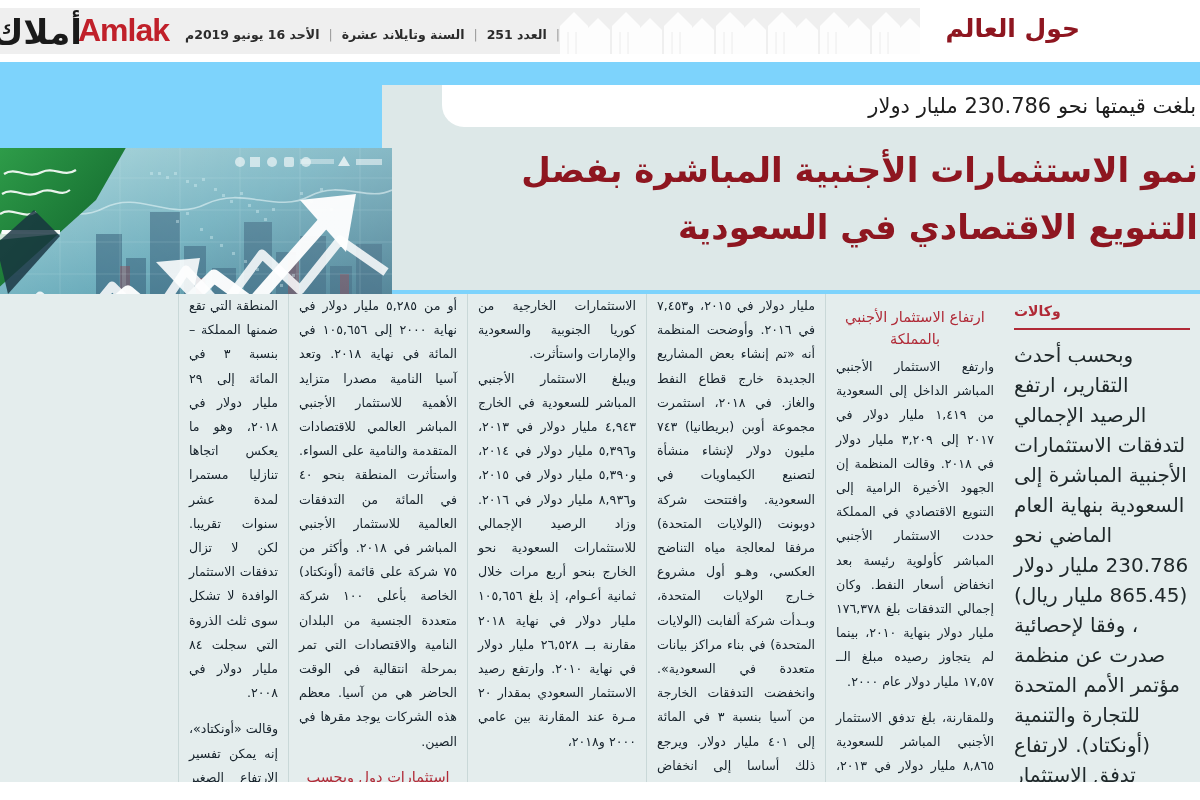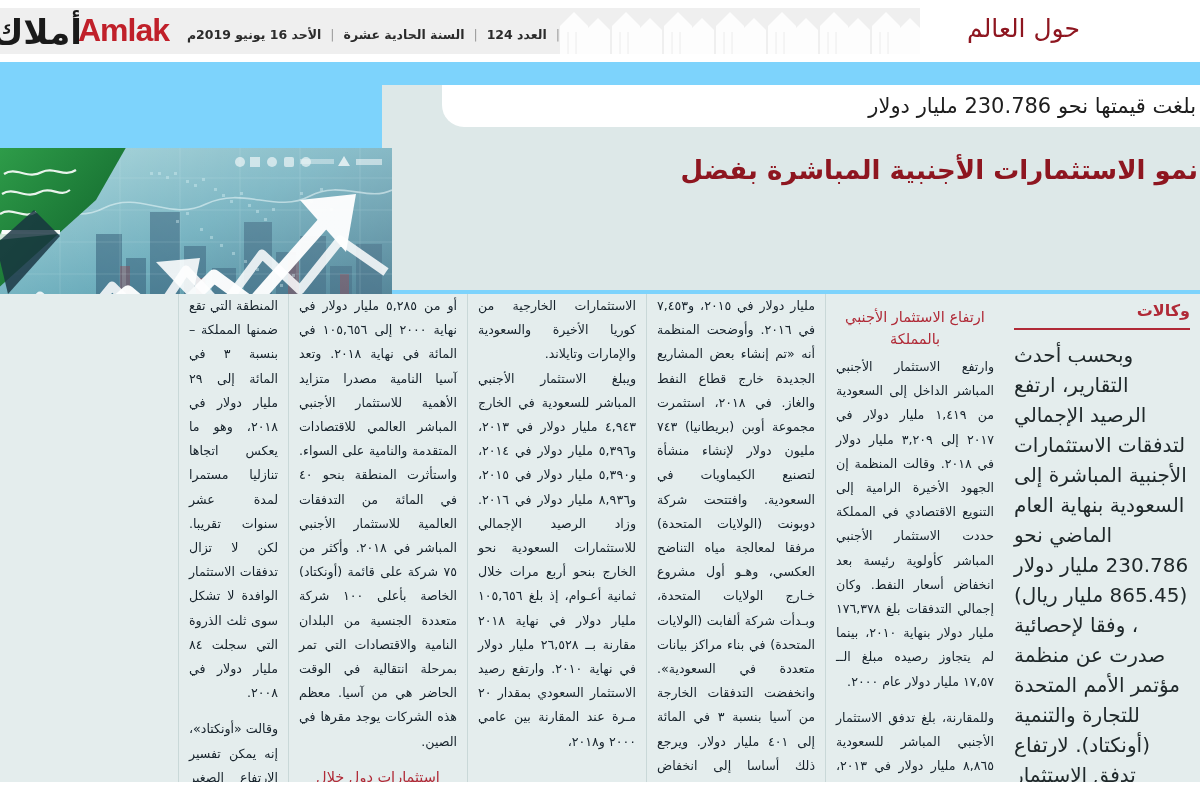--- a/index.html
+++ b/index.html
@@ -36,21 +36,21 @@
     letter-spacing:-1px;direction:ltr;
   }
   .mast-meta{
     position:absolute;left:180px;top:22px;width:380px;height:24px;
     direction:rtl;display:flex;align-items:center;gap:9px;
     font-size:12.5px;color:#2b2b2b;font-weight:bold;white-space:nowrap;
   }
   .mast-sep{color:#9a9a9a;font-weight:normal;}
   .mast-section{
     position:absolute;right:16px;top:14px;
-    font-size:25px;font-weight:normal;color:#8e1620;direction:rtl;
+    font-size:25px;font-weight:bold;color:#8e1620;direction:rtl;
   }
 
   
   .hero{
     position:absolute;left:0;top:62px;width:1200px;height:232px;
     background:#7dd3fc;
     padding-left:12px;
   }
   .hero-bg{
     position:absolute;right:0;top:23px;width:830px;height:205px;
@@ -61,21 +61,21 @@
     background:#ffffff;border-bottom-left-radius:22px;
   }
   .kicker{
     position:absolute;right:16px;top:26px;width:740px;
     text-align:right;direction:rtl;
     font-size:21px;color:#1d1d1d;line-height:36px;white-space:nowrap;
   }
   .headline{
     position:absolute;right:14px;top:80px;width:790px;
     text-align:right;direction:rtl;
-    font-size:26px;font-weight:bold;color:#8e1620;
+    font-size:34px;font-weight:bold;color:#8e1620;
     line-height:57px;white-space:nowrap;
   }
   .headline span{display:block;}
 
   
   .photo{
     position:absolute;left:0;top:86px;width:392px;height:206px;
     overflow:hidden;background:#17607a;
   }
   .photo svg{display:block;}
@@ -94,22 +94,22 @@
     padding:0 10px;
     box-sizing:border-box;
     overflow:hidden;
   }
   .col + .col{border-left:1px solid #c9d8d8;}
   .col-lead{width:196px;}
   .col-n{width:179px;}
   .col-last{width:110px;margin-left:28px;}
 
   .sec-head{
-    direction:rtl;text-align:right;
-    color:#b02a37;font-weight:bold;font-size:16px;
+    direction:rtl;text-align:left;
+    color:#b02a37;font-weight:bold;font-size:14px;
     line-height:22px;margin:6px 0 2px 0;
   }
   .sec-rule{
     height:2px;background:#b02a37;margin:6px auto 10px auto;width:100%;
   }
   .lead-body{
     direction:rtl;text-align:left;
     font-size:20px;line-height:30px;color:#20292b;
   }
   .body-txt{
@@ -183,37 +183,38 @@
           <line x1="328" y1="24" x2="328" y2="46"></line>
       </g>
     </svg>
   </div>
 
   <div class="mast-logo-ar">أملاك</div>
   <div class="mast-logo-en">Amlak</div>
 
   <div class="mast-meta">
     <span class="mast-sep">|</span>
-    <span>العدد 124</span>
+    <span>العدد 251</span>
     <span class="mast-sep">|</span>
-    <span>السنة الحادية عشرة</span>
+    <span>السنة وتايلاند عشرة</span>
     <span class="mast-sep">|</span>
     <span>الأحد 16 يونيو 2019م</span>
   </div>
 
   <div class="mast-section">حول العالم</div>
 </div>
 
 <div class="hero">
   <div class="hero-bg"></div>
   <div class="kicker-plate"></div>
   <div class="kicker">بلغت قيمتها نحو 230.786 مليار دولار</div>
 
   <div class="headline">
     <span>نمو الاستثمارات الأجنبية المباشرة بفضل</span>
+    <span>التنويع الاقتصادي في السعودية</span>
   </div>
 
   <div class="photo">
     <svg width="392" height="206" viewBox="0 0 392 206">
       <defs>
         <linearGradient id="skyg" x1="0" y1="0" x2="1" y2="1">
           <stop offset="0%" stop-color="#9fd3d8"></stop>
           <stop offset="45%" stop-color="#5aa3b4"></stop>
           <stop offset="100%" stop-color="#16506b"></stop>
         </linearGradient>
@@ -345,27 +346,27 @@
       <div class="sub-head">ارتفاع الاستثمار الأجنبي بالمملكة</div>
       <div class="body-txt">وارتفع الاستثمار الأجنبي المباشر الداخل إلى السعودية من ١,٤١٩ مليار دولار في ٢٠١٧ إلى ٣,٢٠٩ مليار دولار في ٢٠١٨. وقالت المنظمة إن الجهود الأخيرة الرامية إلى التنويع الاقتصادي في المملكة حددت الاستثمار الأجنبي المباشر كأولوية رئيسة بعد انخفاض أسعار النفط. وكان إجمالي التدفقات بلغ ١٧٦,٣٧٨ مليار دولار بنهاية ٢٠١٠، بينما لم يتجاوز رصيده مبلغ الــ ١٧,٥٧ مليار دولار عام ٢٠٠٠.</div>
       <div class="body-txt top-pad">وللمقارنة، بلغ تدفق الاستثمار الأجنبي المباشر للسعودية ٨,٨٦٥ مليار دولار في ٢٠١٣، و٨,٠١٢ مليار دولار في ٢٠١٤، و٨,١٤١</div>
     </div>
 
     <div class="col col-n">
       <div class="body-txt">مليار دولار في ٢٠١٥، و٧,٤٥٣ في ٢٠١٦. وأوضحت المنظمة أنه «تم إنشاء بعض المشاريع الجديدة خارج قطاع النفط والغاز. في ٢٠١٨، استثمرت مجموعة أوبن (بريطانيا) ٧٤٣ مليون دولار لإنشاء منشأة لتصنيع الكيماويات في السعودية. وافتتحت شركة دوبونت (الولايات المتحدة) مرفقا لمعالجة مياه التناضح العكسي، وهـو أول مشروع خـارج الولايات المتحدة، وبـدأت شركة ألفابت (الولايات المتحدة) في بناء مراكز بيانات متعددة في السعودية». وانخفضت التدفقات الخارجة من آسيا بنسبة ٣ في المائة إلى ٤٠١ مليار دولار. ويرجع ذلك أساسا إلى انخفاض الاستثمارات من الصين للعام الثاني على التوالي؛ على النقيض مـن ذلـك، زادت</div>
     </div>
 
     <div class="col col-n">
-      <div class="body-txt">الاستثمارات الخارجية من كوريا الأخيرة والسعودية والإمارات وتايلاند.</div>
+      <div class="body-txt">الاستثمارات الخارجية من كوريا الجنوبية والسعودية والإمارات واستأثرت.</div>
       <div class="body-txt">ويبلغ الاستثمار الأجنبي المباشر للسعودية في الخارج ٤,٩٤٣ مليار دولار في ٢٠١٣، و٥,٣٩٦ مليار دولار في ٢٠١٤، و٥,٣٩٠ مليار دولار في ٢٠١٥، و٨,٩٣٦ مليار دولار في ٢٠١٦. وزاد الرصيد الإجمالي للاستثمارات السعودية نحو الخارج بنحو أربع مرات خلال ثمانية أعـوام، إذ بلغ ١٠٥,٦٥٦ مليار دولار في نهاية ٢٠١٨ مقارنة بــ ٢٦,٥٢٨ مليار دولار في نهاية ٢٠١٠. وارتفع رصيد الاستثمار السعودي بمقدار ٢٠ مـرة عند المقارنة بين عامي ٢٠٠٠ و٢٠١٨،</div>
     </div>
 
     <div class="col col-n">
       <div class="body-txt">أو من ٥,٢٨٥ مليار دولار في نهاية ٢٠٠٠ إلى ١٠٥,٦٥٦ في المائة في نهاية ٢٠١٨. وتعد آسيا النامية مصدرا متزايد الأهمية للاستثمار الأجنبي المباشر العالمي للاقتصادات المتقدمة والنامية على السواء. واستأثرت المنطقة بنحو ٤٠ في المائة من التدفقات العالمية للاستثمار الأجنبي المباشر في ٢٠١٨. وأكثر من ٧٥ شركة على قائمة (أونكتاد) الخاصة بأعلى ١٠٠ شركة متعددة الجنسية من البلدان النامية والاقتصادات التي تمر بمرحلة انتقالية في الوقت الحاضر هي من آسيا. معظم هذه الشركات يوجد مقرها في الصين.</div>
-      <div class="sub-head">استثمارات دول خلال</div>
+      <div class="sub-head">استثمارات دول وبحسب</div>
 
     </div>
 
     <div class="col col-last">
       <div class="body-txt">المنطقة التي تقع ضمنها المملكة – بنسبة ٣ في المائة إلى ٢٩ مليار دولار في ٢٠١٨، وهو ما يعكس اتجاها تنازليا مستمرا لمدة عشر سنوات تقريبا. لكن لا تزال تدفقات الاستثمار الوافدة لا تشكل سوى ثلث الذروة التي سجلت ٨٤ مليار دولار في ٢٠٠٨.</div>
       <div class="body-txt top-pad">وقالت «أونكتاد»، إنه يمكن تفسير الارتفاع الصغير في الاستثمار الأجنبي المباشر إلى زيادة التدفقات الوافدة إلى السعودية ودول شرق أوسطية، الأمر الـذي عوض جزئيا انخفاضات في بلدان أخرى. وزادت تدفقات الاستثمار الأجنبي المباشر إلى الإمارات دون تغيير كبير في ٢٠١٨، عند ١٠,٣٥٤ مليار دولار من ١٠,٣٥٤ مليار دولار في ٢٠١٧.</div>
     </div>
 
   </div>
 </div>

